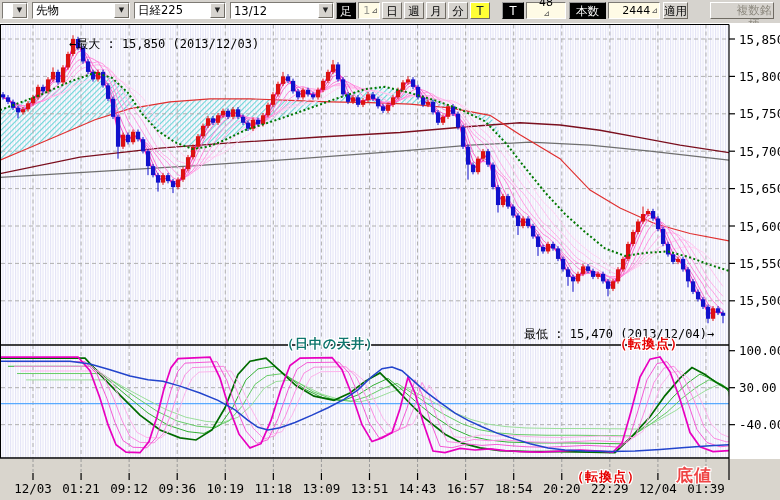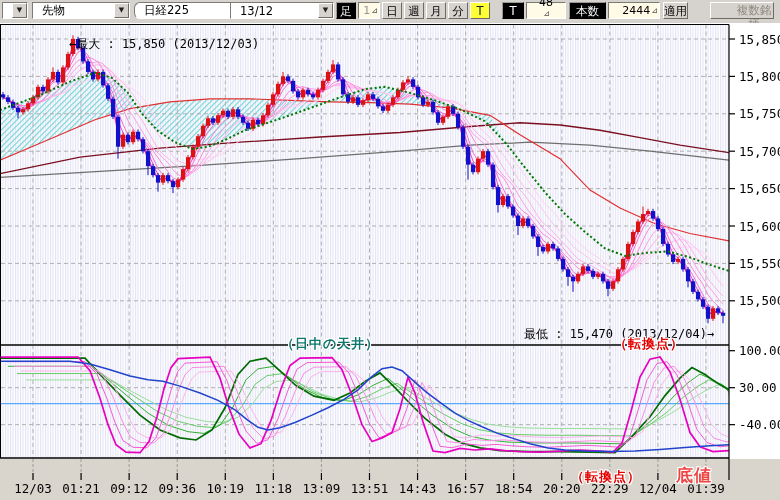--- a/index.html
+++ b/index.html
@@ -3,40 +3,40 @@
 <meta charset="utf-8">
 <style>
   html,body{margin:0;padding:0;background:#d6d3ce;}
   #app{position:relative;width:780px;height:500px;background:#fff;overflow:hidden;
        font-family:"DejaVu Sans",sans-serif;font-size:12px;}
   
   #toolbar{position:absolute;left:0;top:0;width:780px;height:23px;background:#d6d3ce;}
   .combo{position:absolute;top:2px;height:17px;background:#fff;
          border:1px solid;border-color:#7d7a74 #fff #fff #7d7a74;
          display:flex;align-items:center;justify-content:space-between;box-sizing:border-box;}
-  .combo .ctext{padding-left:9px;font-size:11.5px;color:#000;white-space:nowrap;overflow:hidden;}
+  .combo .ctext{padding-left:3px;font-size:11.5px;color:#000;white-space:nowrap;overflow:hidden;}
   .arrow-btn{width:15px;height:15px;background:#d6d3ce;flex:0 0 15px;
              border:1px solid;border-color:#fff #6f6b63 #6f6b63 #fff;
              font-size:7px;line-height:13px;text-align:center;color:#222;box-sizing:border-box;}
   .btn{position:absolute;top:2px;height:17px;background:#d6d3ce;color:#000;
        border:1px solid;border-color:#fff #6f6b63 #6f6b63 #fff;box-sizing:border-box;
        font-size:11.5px;line-height:14px;text-align:center;padding:0;cursor:default;
        font-family:"DejaVu Sans",sans-serif;}
   .btn.black{background:#000;color:#fff;border-color:#9a9a9a #000 #000 #9a9a9a;}
   .btn.yellow{background:#ffff35;color:#123;}
   .btn.disabled{color:#8d897f;padding-left:24px;}
   .spin{position:absolute;top:2px;height:17px;background:#fffbe6;
         border:1px solid;border-color:#7d7a74 #fff #fff #7d7a74;box-sizing:border-box;
         display:flex;align-items:center;justify-content:flex-end;font-size:11px;padding:0 1px;}
   .spin .glyph{font-size:8px;color:#555;margin-left:1px;}
   .dim{color:#979790;}
   
   #c-mini{left:2px;width:26px;}
   #c-market{left:32px;width:98px;}
-  #c-symbol{left:134px;width:112px;border-radius:6px;}
+  #c-symbol{left:134px;width:92px;}
   #c-contract{left:230px;width:104px;}
   #b-ashi{left:336px;width:20px;}
   #s-interval{left:358px;width:22px;}
   #b-day{left:382px;width:20px;}  #b-week{left:404px;width:20px;}
   #b-month{left:426px;width:20px;} #b-min{left:448px;width:20px;}
   #b-tick{left:470px;width:20px;}
   #l-t{left:502px;width:22px;}
   #s-t{left:526px;width:40px;flex-direction:column;}
   #l-count{left:569px;width:37px;}
   #s-count{left:608px;width:52px;}

